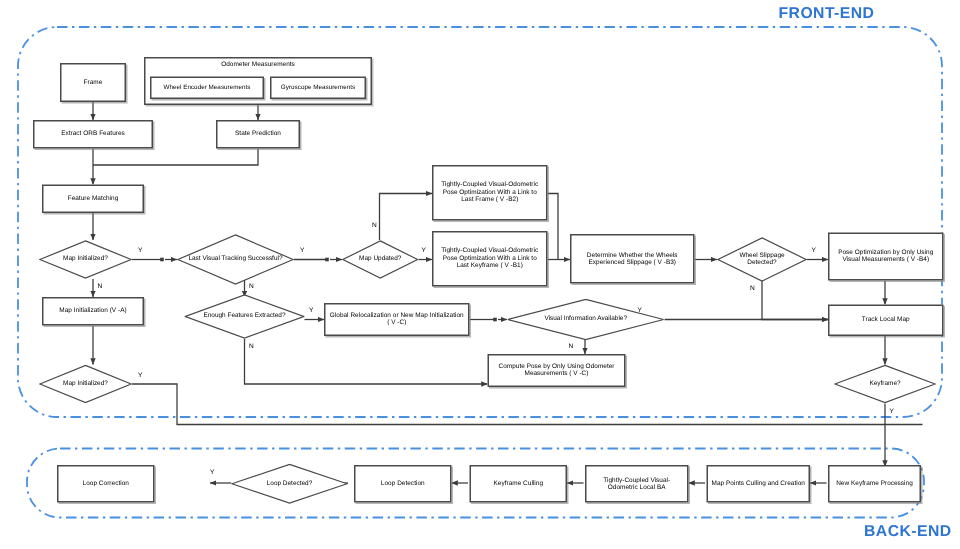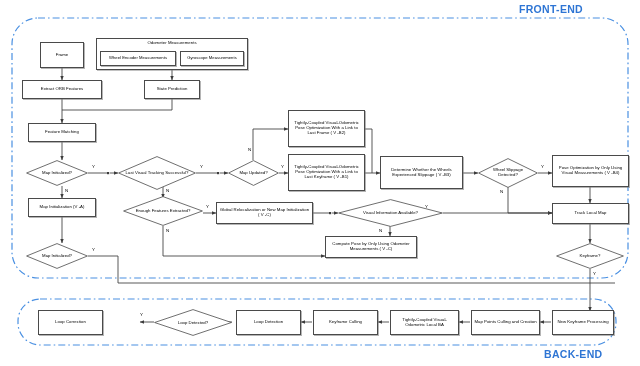--- a/index.html
+++ b/index.html
@@ -173,21 +173,21 @@
       <path d="M470,322 L459,322" marker-end="url(#arrow)"></path>
       <path d="M389,322 L378,322" marker-end="url(#arrow)"></path>
       <path d="M312,322 L301,322" marker-end="url(#arrow)"></path>
       <path d="M232,322 L222,322" marker-end="url(#dot)"></path>
       <path d="M220,322 L212,322" marker-end="url(#arrow)"></path>
       <path d="M154,322 L140,322" marker-end="url(#arrow)"></path>
     </g>
   </svg>
 
   <div class="region-title" style="left:519px; top:3px;">FRONT-END</div>
-  <div class="region-title" style="left:544px; top:348px;">BACK-END</div>
+  <div class="region-title" style="left:576px; top:348px;">BACK-END</div>
 
   <div class="node" style="left:40px; top:42px; width:44px; height:26px;">Frame</div>
 
   <div class="node group" style="left:96px; top:38px; width:152px; height:32px;">
     <span class="grouplabel">Odometer Measurements</span>
   </div>
   <div class="node" style="left:100px; top:51px; width:76px; height:15px; font-size:4.2px;">Wheel Encoder Measurements</div>
   <div class="node" style="left:180px; top:51px; width:64px; height:15px; font-size:4.2px;">Gyroscope Measurements</div>
 
   <div class="node" style="left:22px; top:80px; width:80px; height:19px;">Extract ORB Features</div>

